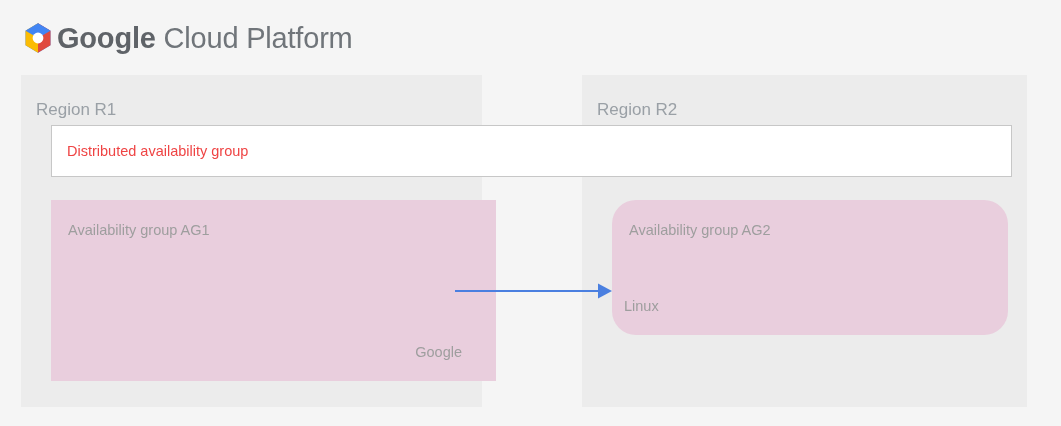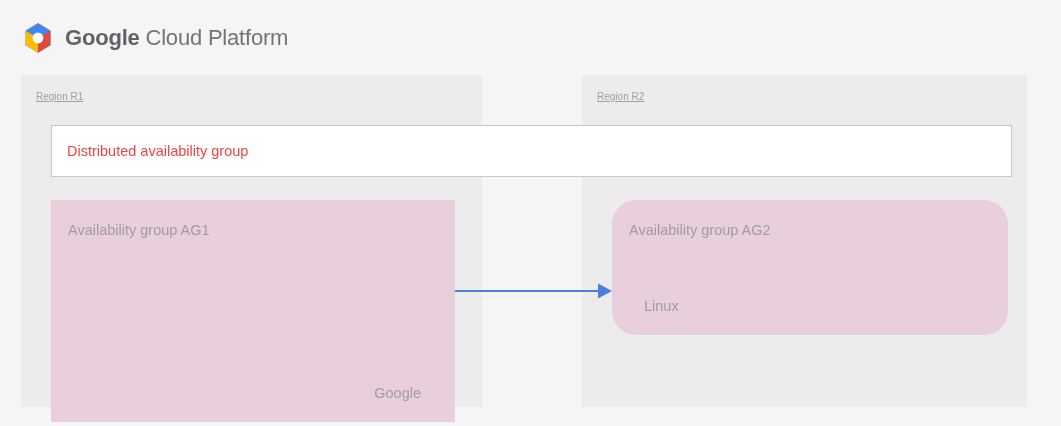--- a/index.html
+++ b/index.html
@@ -29,22 +29,22 @@
     align-items: center;
     height: 36px;
   }
   .brand-logo {
     width: 34px;
     height: 34px;
     display: block;
     flex: 0 0 auto;
   }
   .brand-text {
-    margin-left: 10px;
-    font-size: 22px;
+    margin-left: 2px;
+    font-size: 29px;
     letter-spacing: -0.2px;
     color: #5f6368;
     white-space: nowrap;
     line-height: 1;
   }
   .brand-text .b-strong {
     font-weight: 700;
     color: #5f6368;
   }
   .brand-text .b-light {
@@ -64,25 +64,24 @@
     height: 332px;
   }
   #region-r2 {
     left: 582px;
     top: 75px;
     width: 445px;
     height: 332px;
   }
   .region-label {
     position: absolute;
-    top: 16px;
-    font-size: 10px;
+    top: 25px;
+    font-size: 17px;
     color: #9aa0a6;
     white-space: nowrap;
-    text-decoration: underline;
   }
   #region-r1 .region-label { left: 15px; }
   #region-r2 .region-label { left: 15px; }
 
   
   .dag-box {
     position: absolute;
     left: 51px;
     top: 125px;
     width: 961px;
@@ -103,21 +102,22 @@
 
   
   .ag-box {
     position: absolute;
     background: #e9cedd;
   }
   #ag-box-1 {
     left: 51px;
     top: 200px;
     width: 404px;
-    height: 222px;
+    height: 181px;
+    padding-left: 41px;
   }
   #ag-box-2 {
     left: 612px;
     top: 200px;
     width: 396px;
     height: 135px;
     border-radius: 24px;
   }
   .ag-title {
     position: absolute;
@@ -131,21 +131,21 @@
     position: absolute;
     font-size: 14.5px;
     color: #9e9e9e;
     white-space: nowrap;
   }
   #os-label-1 {
     right: 34px;
     bottom: 21px;
   }
   #os-label-2 {
-    left: 32px;
+    left: 12px;
     bottom: 21px;
   }
 
   
   .arrow-svg {
     position: absolute;
     left: 450px;
     top: 278px;
     width: 170px;
     height: 26px;

